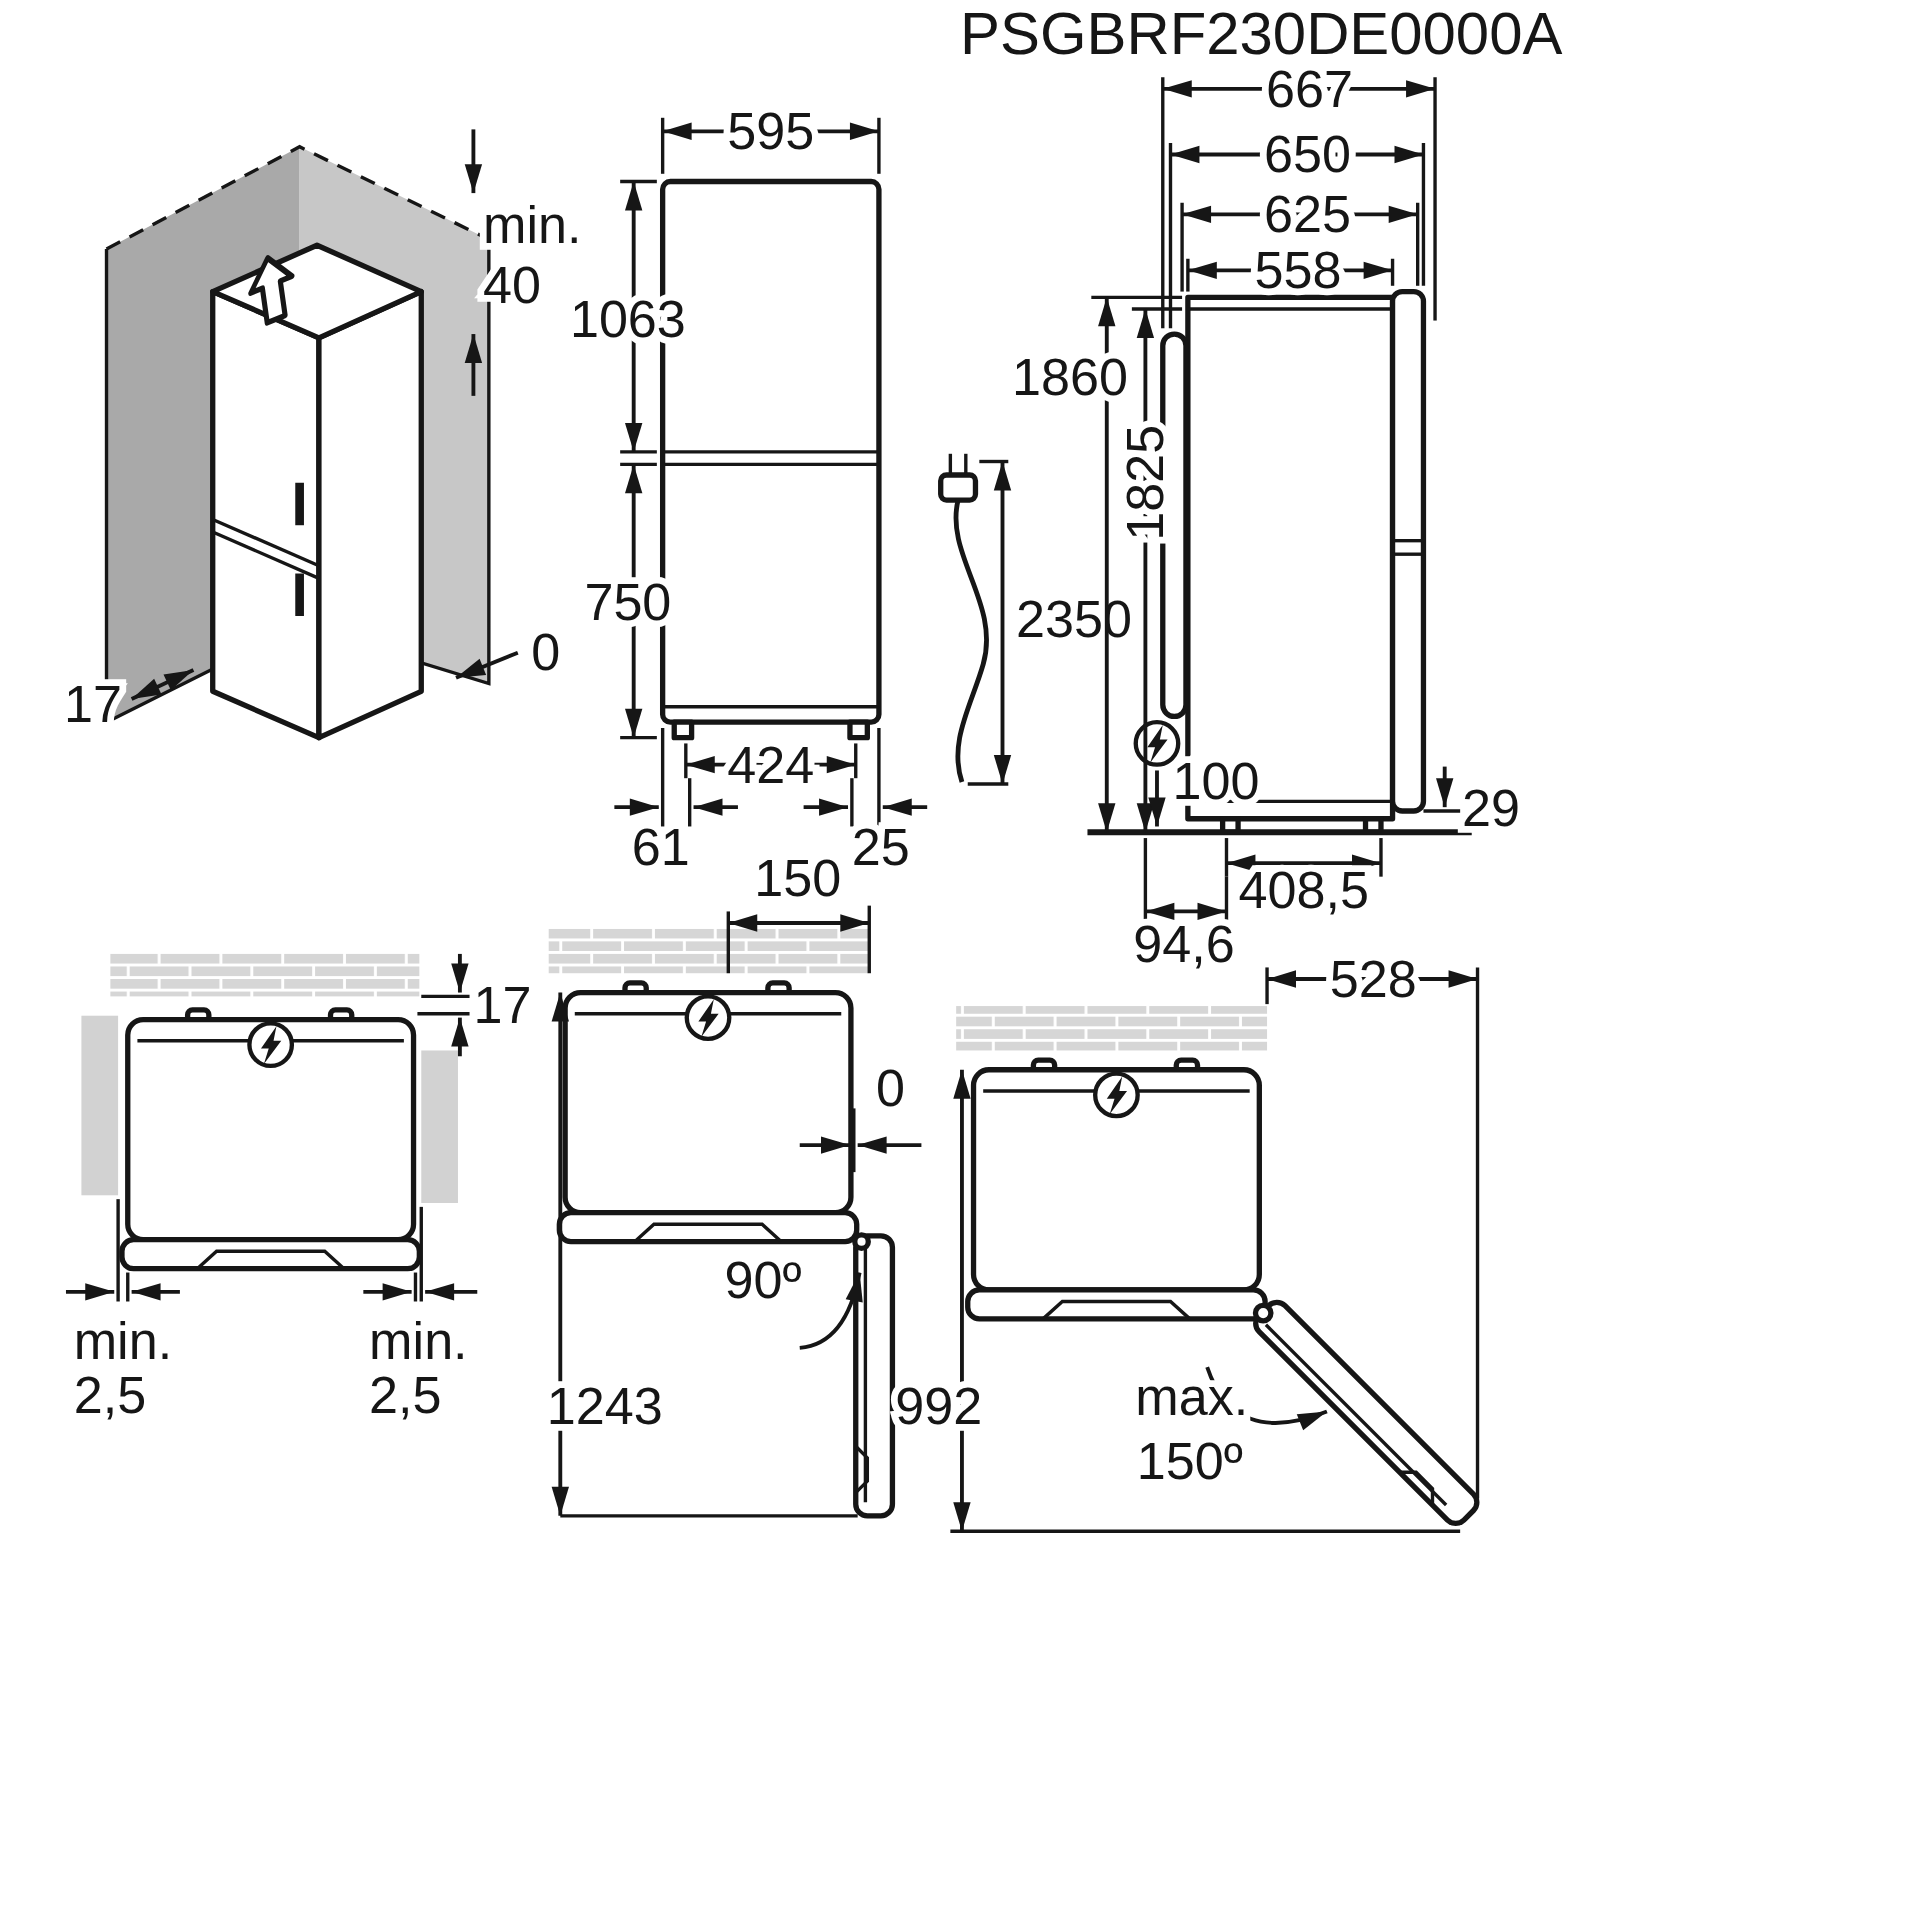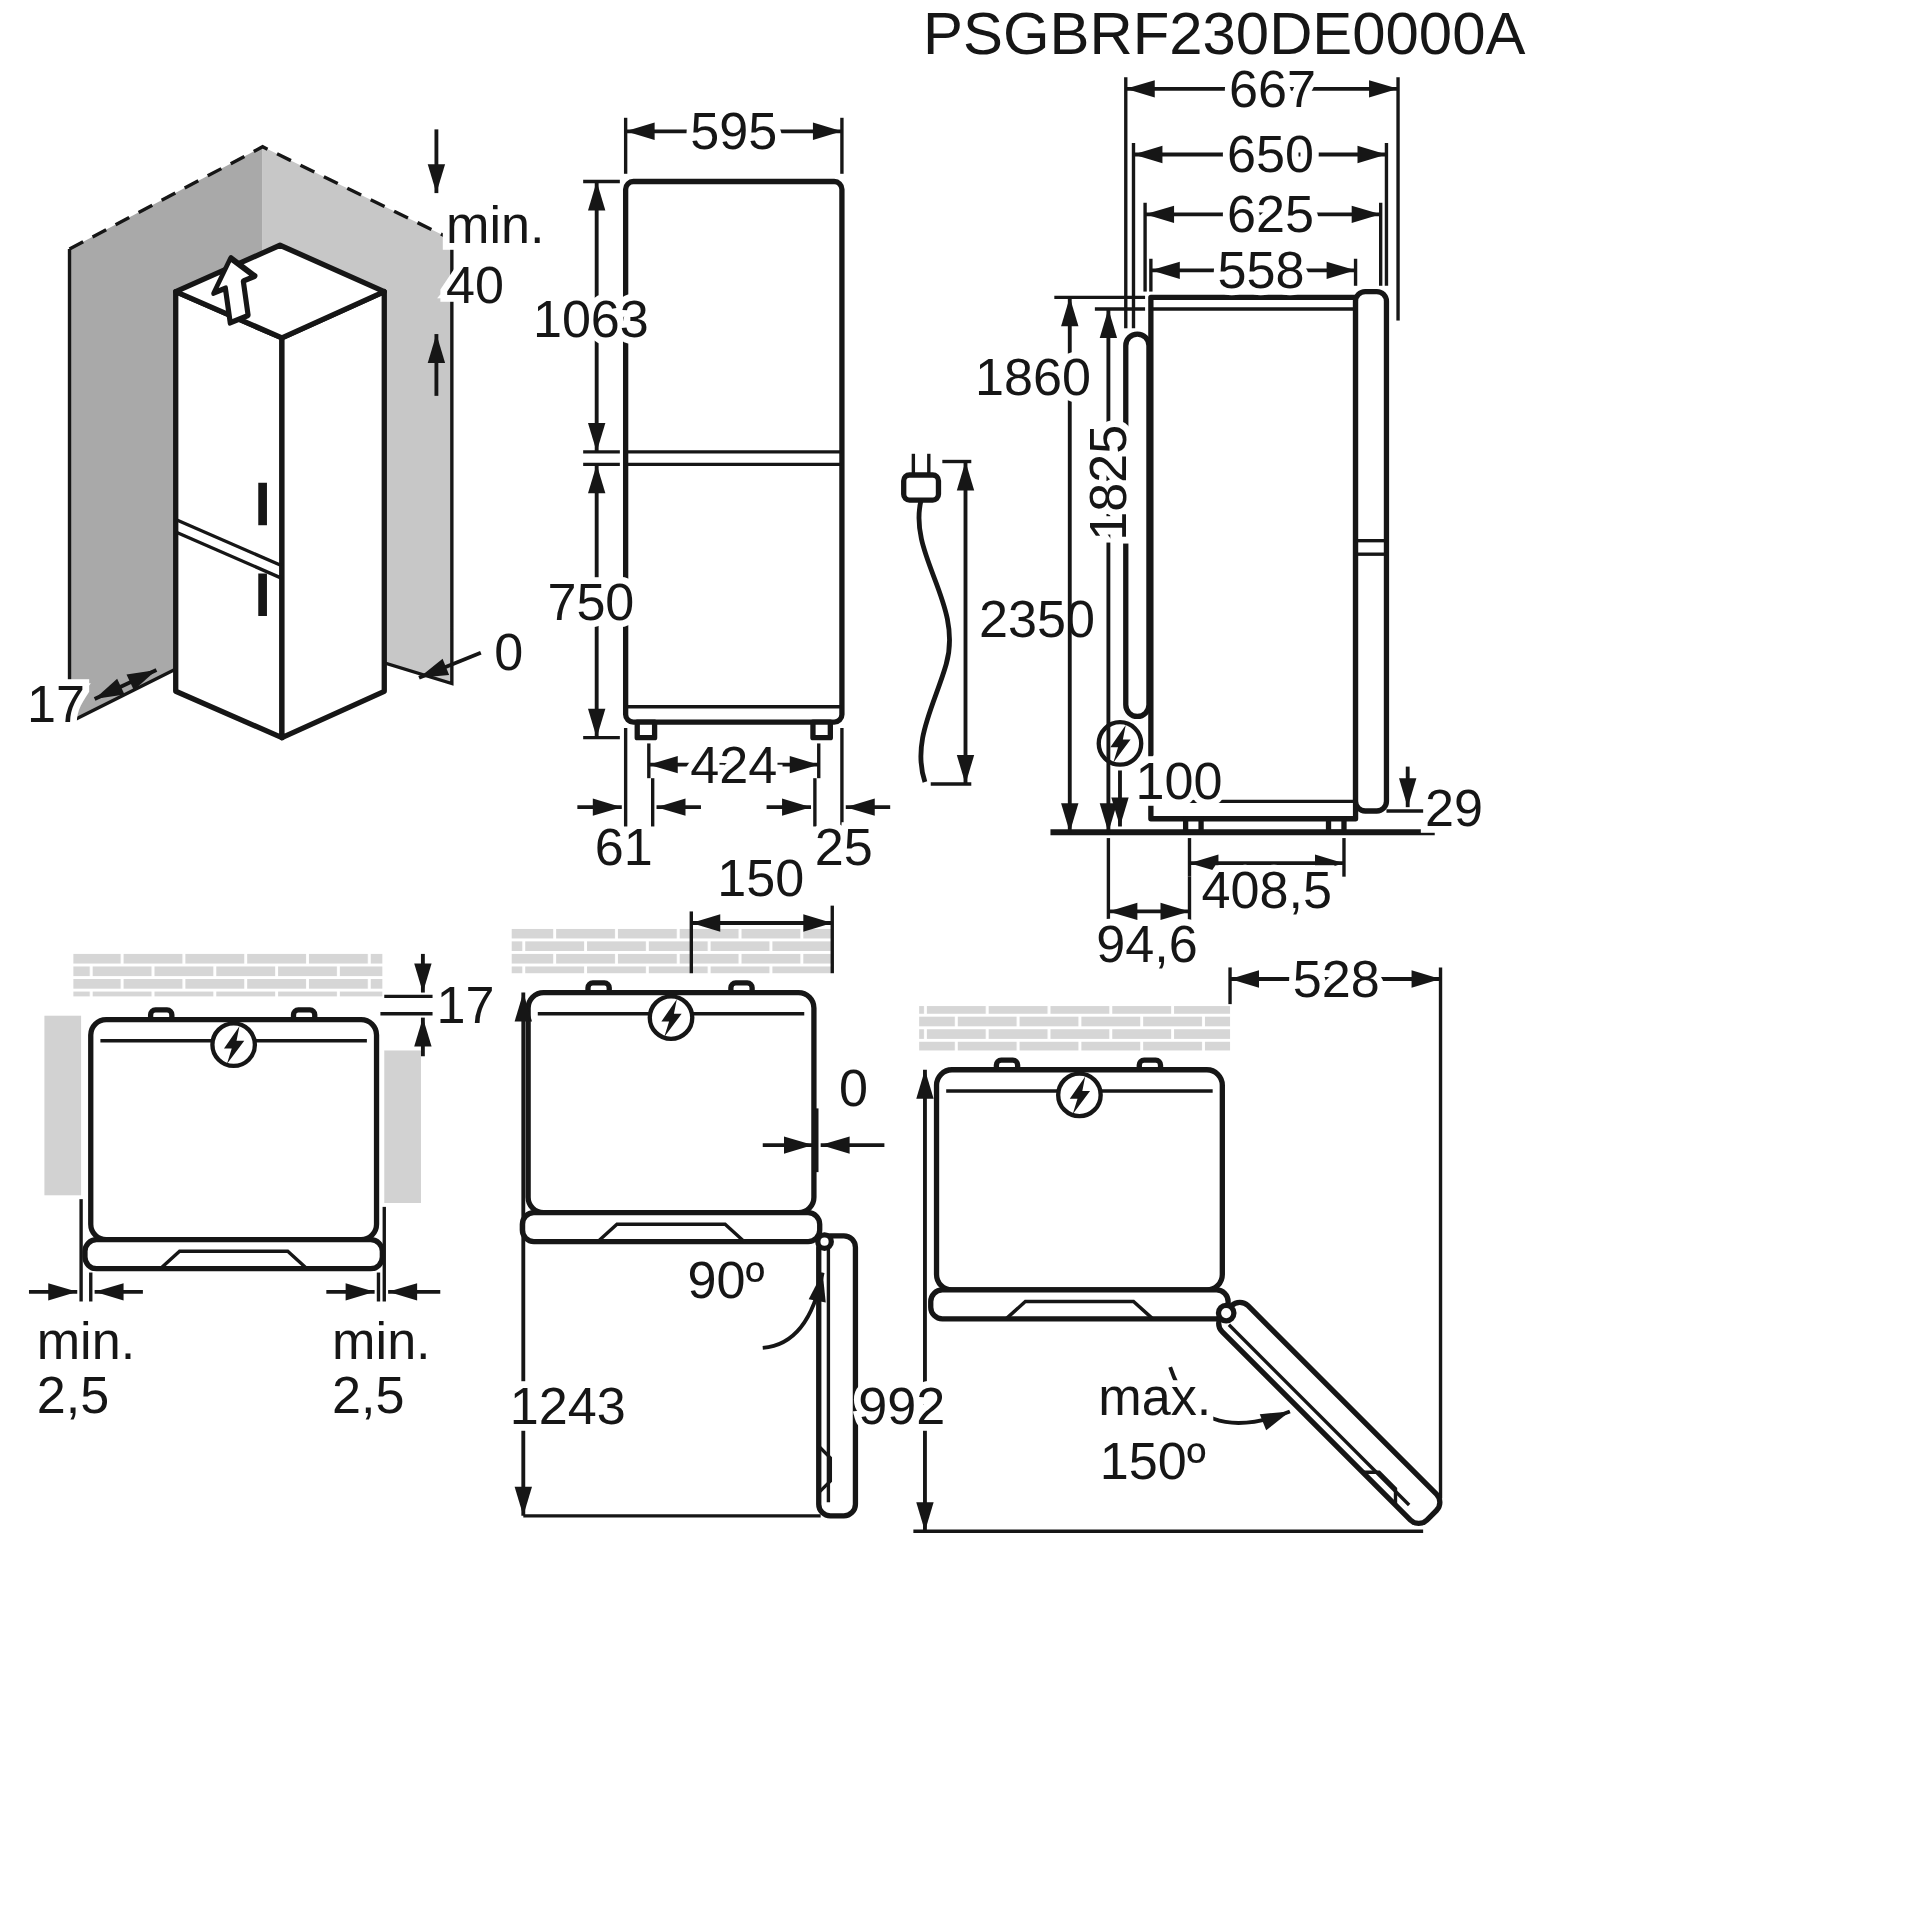--- a/index.html
+++ b/index.html
@@ -1,16 +1,16 @@
 <!DOCTYPE html>
 <html><head>
 <meta charset="utf-8">
 <style>
   html,body{margin:0;padding:0;background:#fff;}
-  .page{width:1757px;height:1931px;position:relative;background:#fff;}
+  .page{width:1757px;height:1931px;position:relative;background:#fff;padding-left:37px;}
   svg{display:block;}
   svg text{font-family:"Liberation Sans",sans-serif;}
   .dtext{font-size:54px;fill:#161616;stroke:#fff;stroke-width:14px;paint-order:stroke;font-weight:400;}
   .title{font-size:62px;}
   .outline{fill:#fff;stroke:#161616;stroke-width:5.5;stroke-linejoin:round;}
   .thin{fill:none;stroke:#161616;stroke-width:3.5;}
   .dim{fill:none;stroke:#161616;stroke-width:4;}
   .thick{fill:none;stroke:#161616;stroke-width:6;}
   .dash{stroke-dasharray:16 11;}
 </style>

